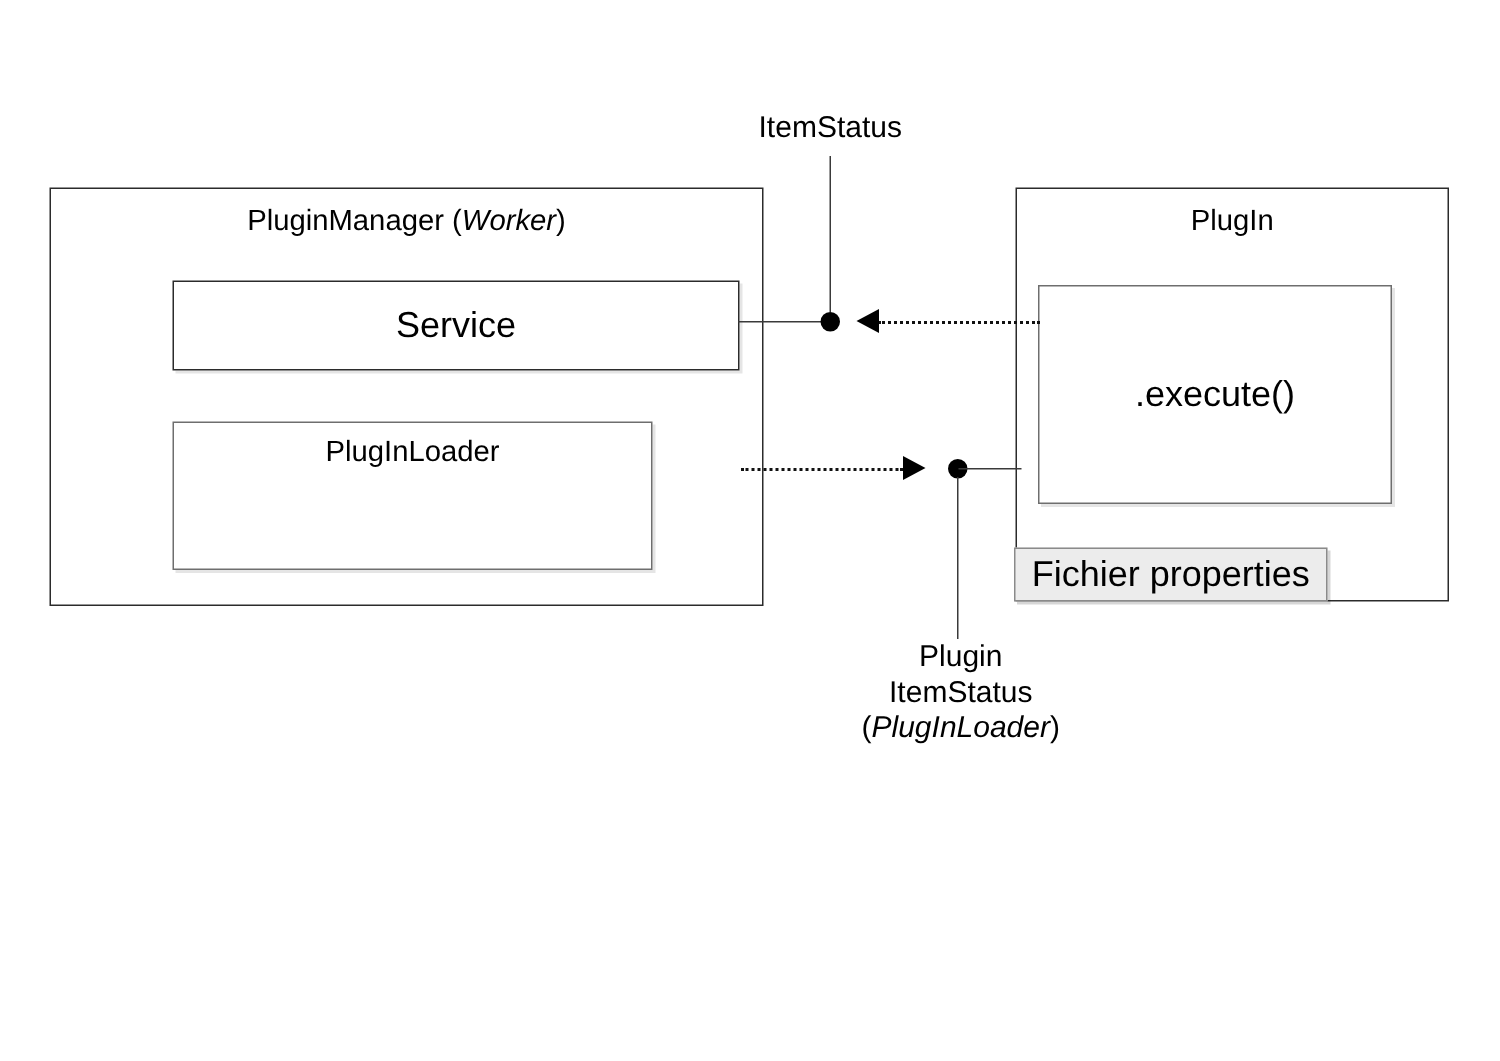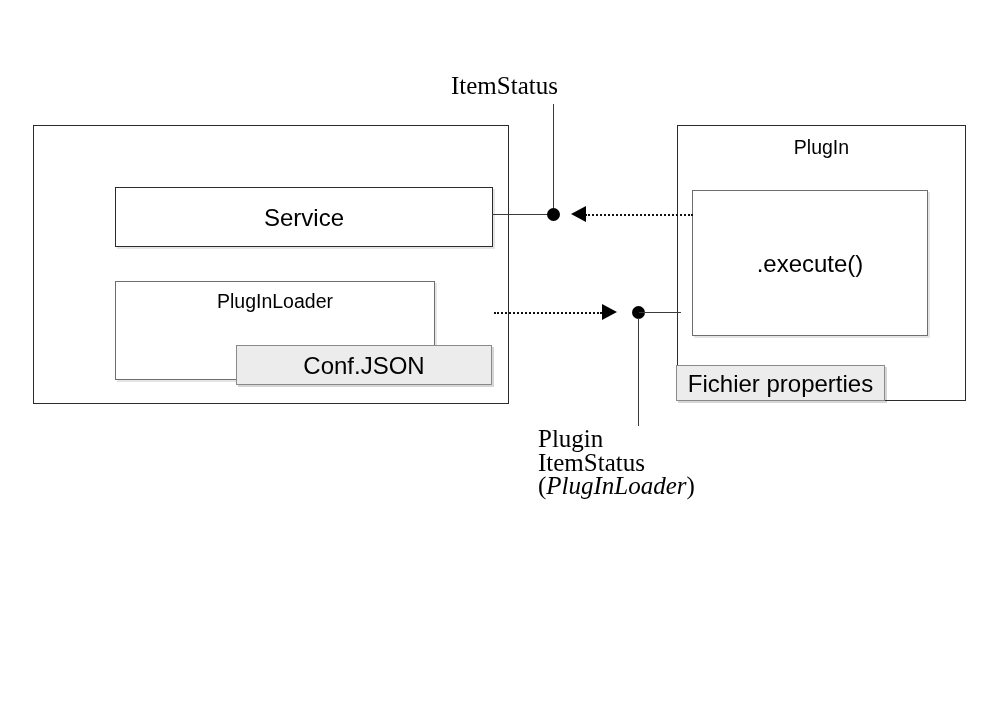--- a/index.html
+++ b/index.html
@@ -61,25 +61,24 @@
     text-align: center;
     font-size: 24px;
     line-height: 23px;
     white-space: nowrap;
   }
   .ital { font-style: italic; }
 
   
   .annot {
     position: absolute;
-    font-size: 25px;
+    font-size: 20px;
     line-height: 23.5px;
-    text-align: left;
+    text-align: center;
     white-space: nowrap;
-    font-family: Liberation Serif, serif;
   }
 
   
   .hline {
     position: absolute;
     height: 0;
     border-top: 1.6px solid #3a3a3a;
   }
   .vline {
     position: absolute;
@@ -115,32 +114,32 @@
     border-left: 15px solid #000000;
   }
 </style>
 </head>
 <body>
 
 <div id="canvas">
 
   <div class="box box-outer" style="left:33px; top:125px; width:476px; height:279px;">
 
+    <div class="title-top" style="top:10px;">
+      <span>PluginManager (</span><span class="ital">Worker</span><span>)</span>
+    </div>
 
     <div class="box box-dark-inner" style="left:81px; top:61px; width:378px; height:60px;">
       <div class="label-center">Service</div>
     </div>
 
     <div class="box box-inner" style="left:81px; top:155px; width:320px; height:99px;">
       <div class="title-top" style="top:8px;">PlugInLoader</div>
     </div>
 
-    <div class="box box-file" style="left:202px; top:219px; width:256px; height:40px; background:#ececec;">
-      <div class="label-center">Conf.JSON</div>
-    </div>
   </div>
 
   <div class="box box-outer" style="left:677px; top:125px; width:289px; height:276px;">
 
     <div class="title-top" style="top:10px;">PlugIn</div>
 
     <div class="box box-inner" style="left:14px; top:64px; width:236px; height:146px;">
       <div class="label-center">.execute()</div>
     </div>
   </div>

